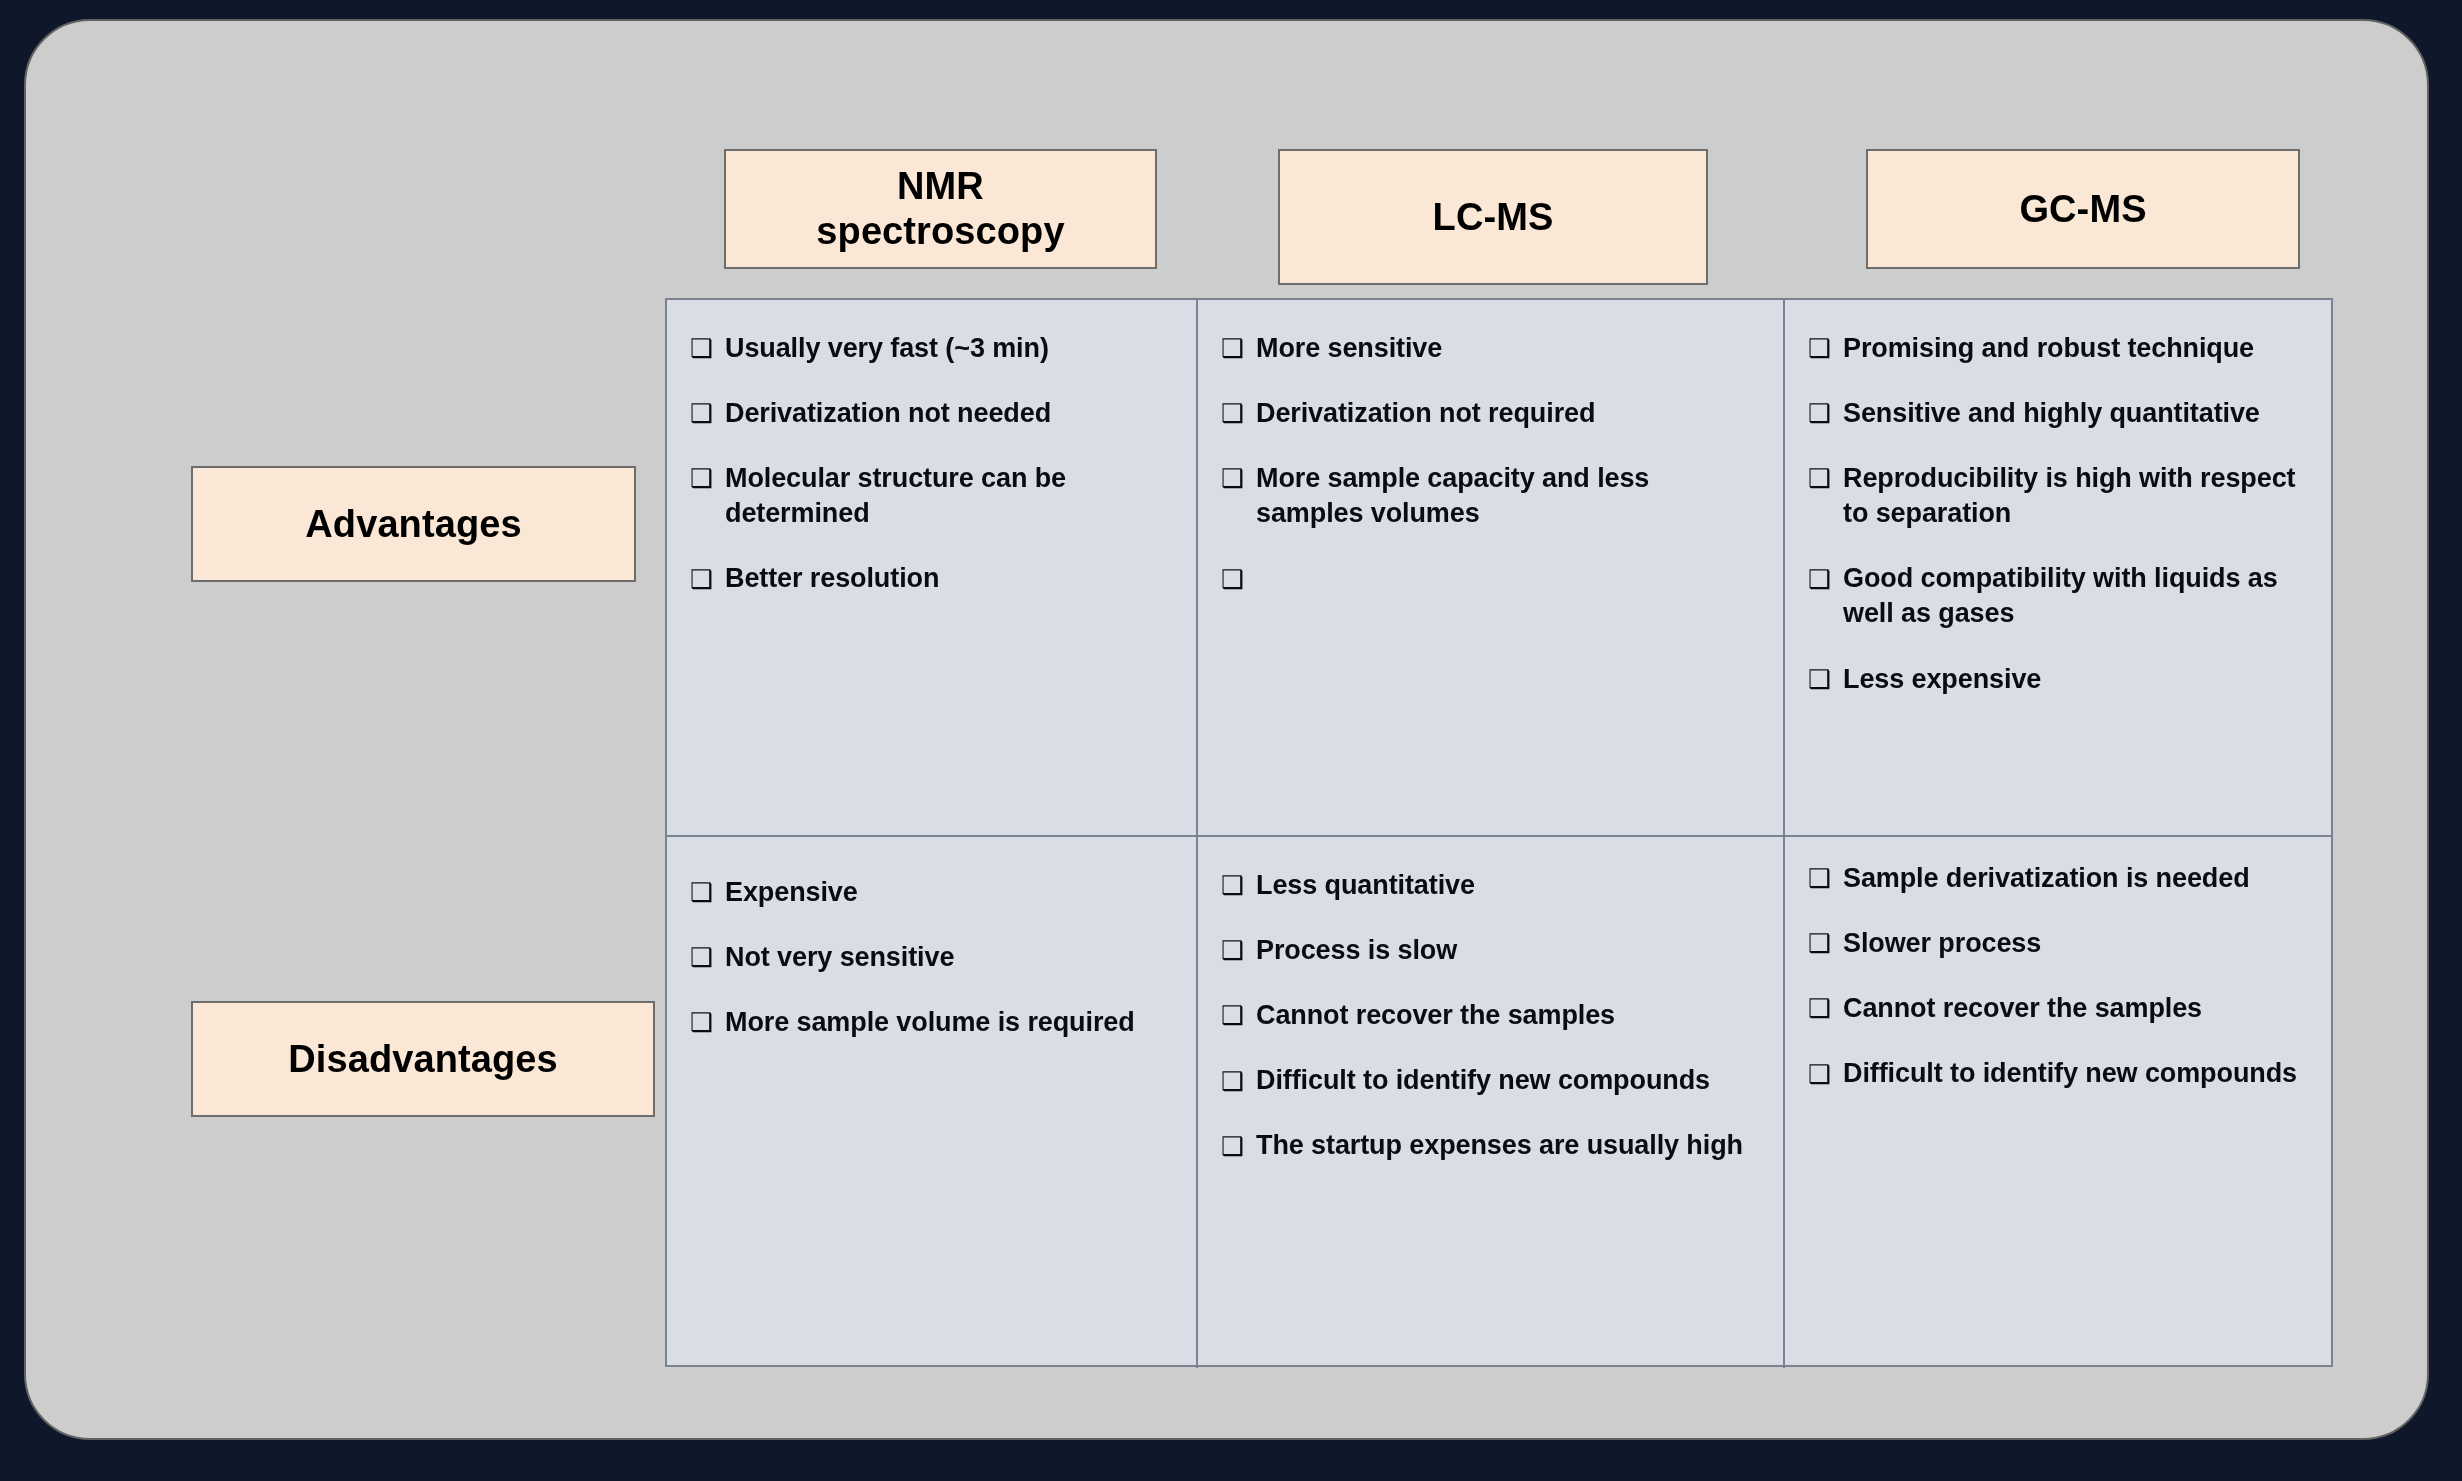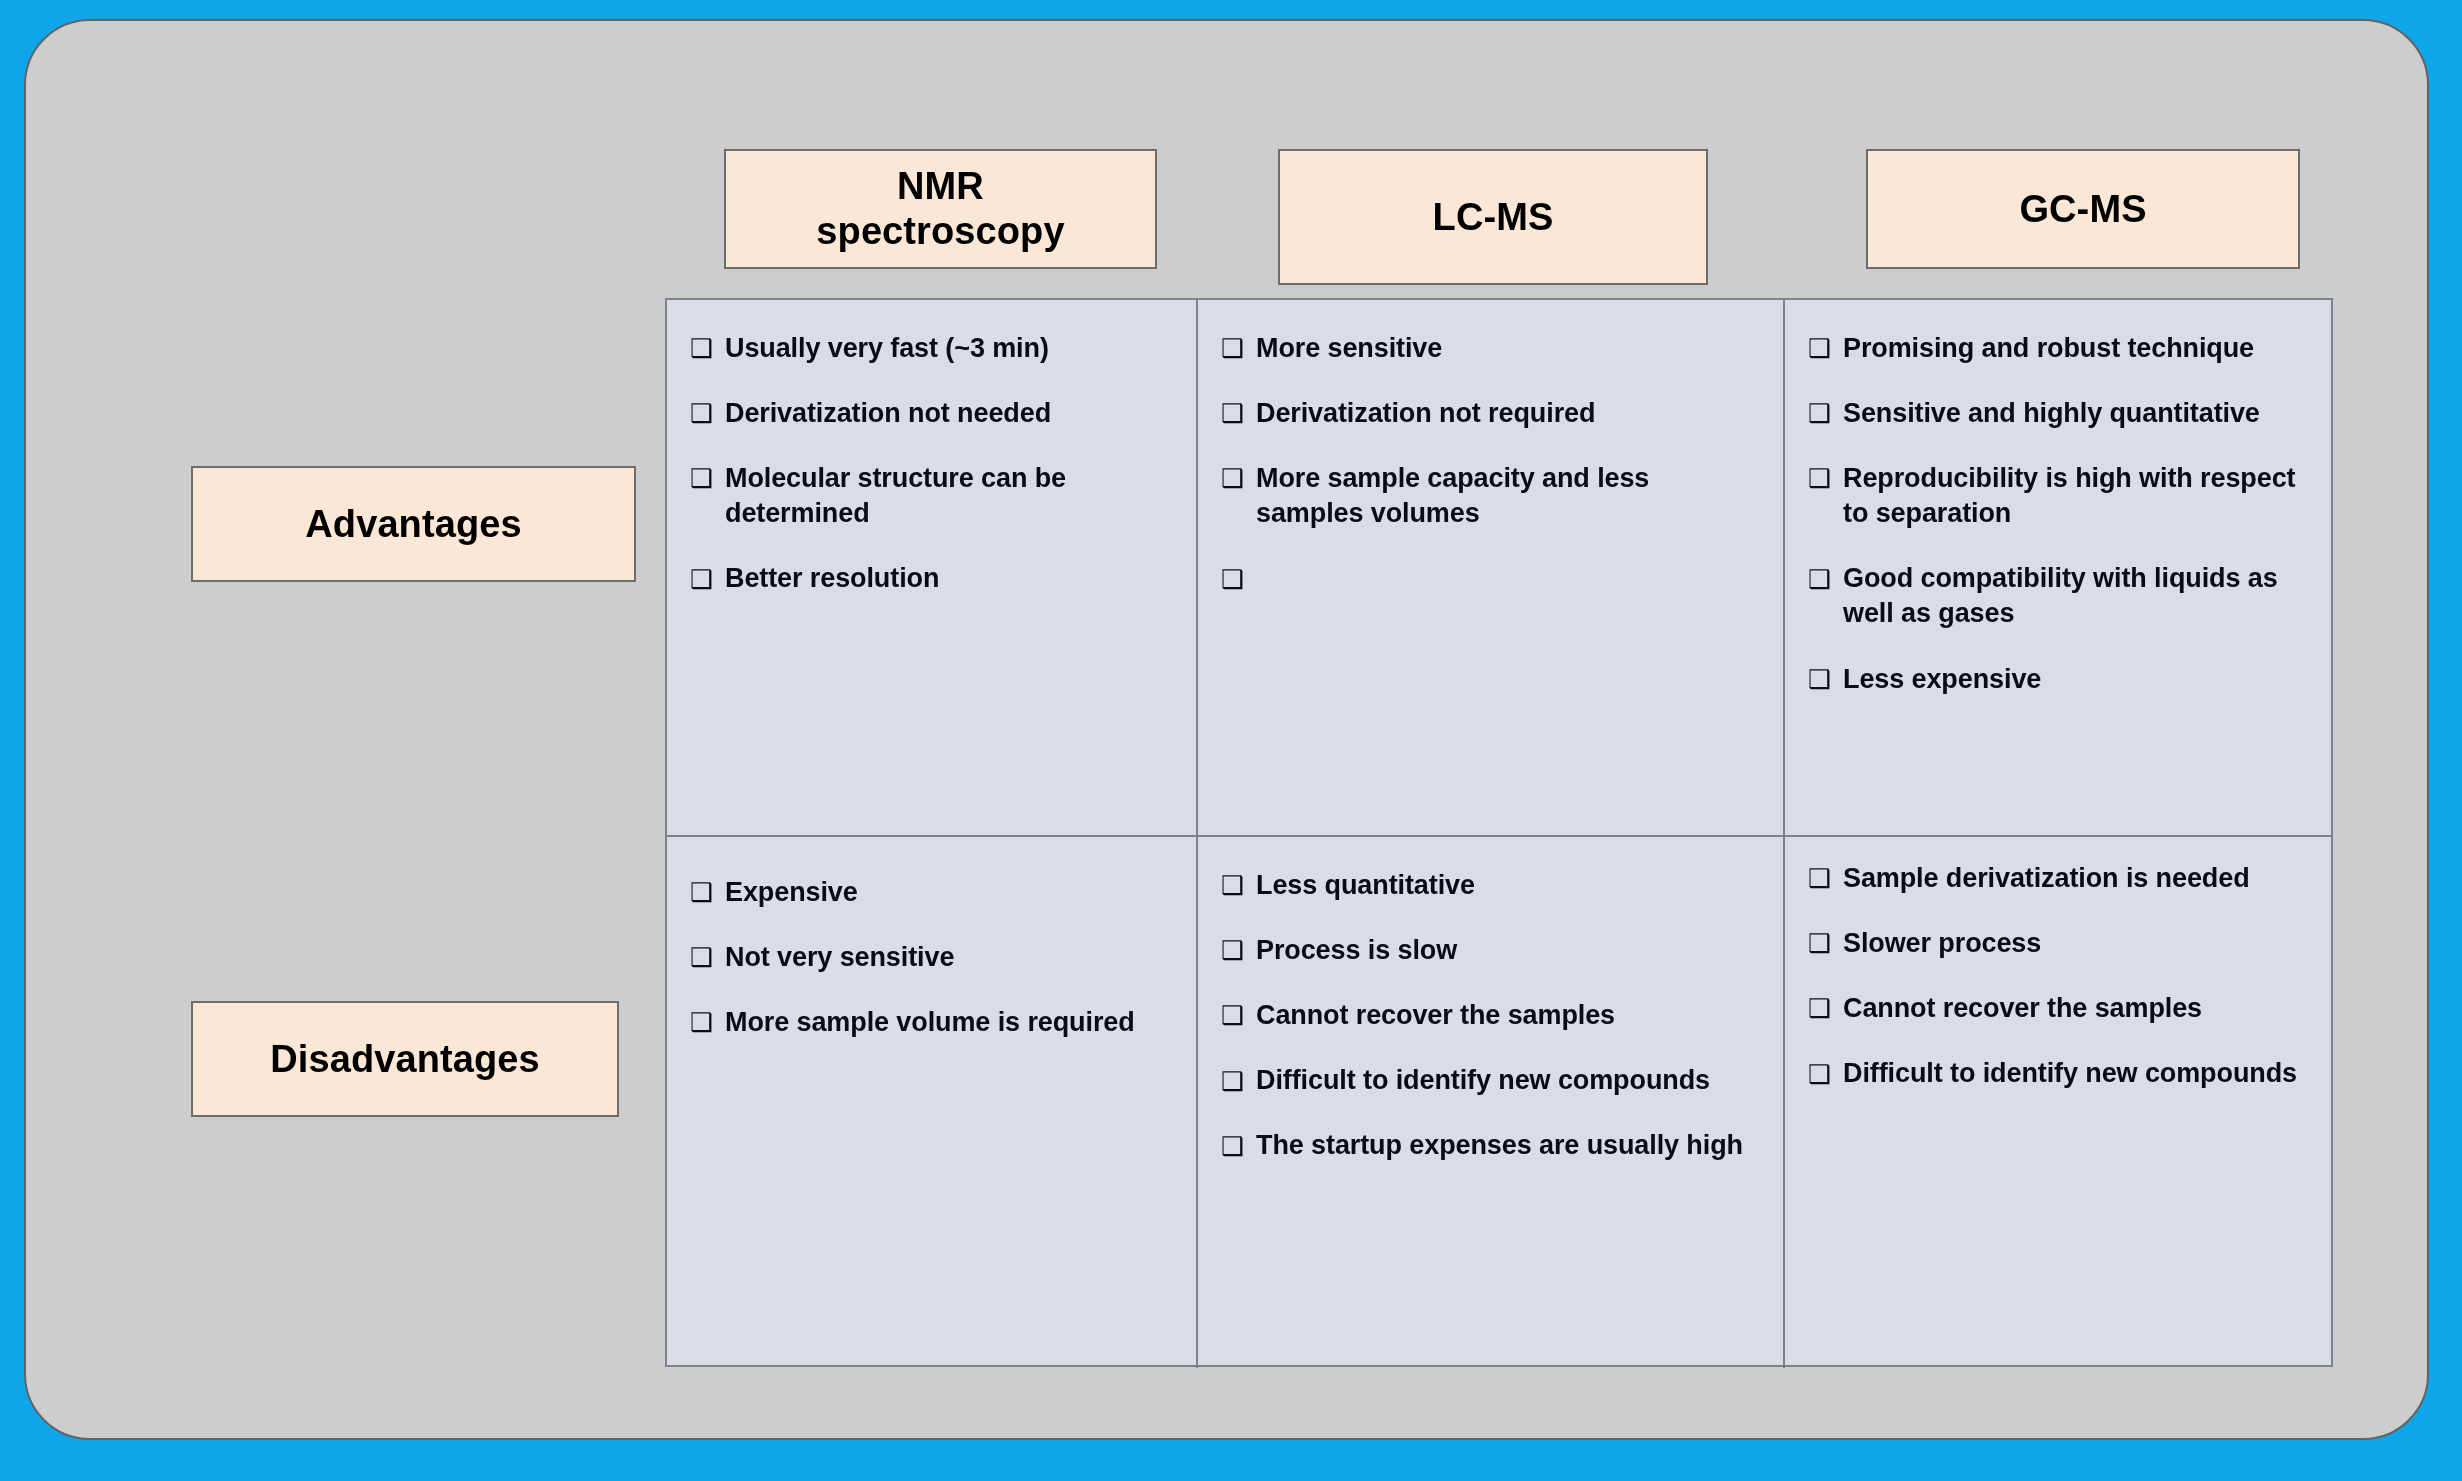--- a/index.html
+++ b/index.html
@@ -12,21 +12,21 @@
     width: 2462px;
     height: 1481px;
     font-family: "Liberation Sans", sans-serif;
     overflow: hidden;
   }
 
   #canvas {
     position: relative;
     width: 2462px;
     height: 1481px;
-    background: #0ea5e9;
+    background: #0f172a;
   }
 
   
   .outer-panel {
     position: absolute;
     left: 24px;
     top: 19px;
     width: 2405px;
     height: 1421px;
     box-sizing: border-box;
@@ -51,21 +51,21 @@
     line-height: 1.18;
     letter-spacing: 0.1px;
   }
   .peach-box .line2 { display: block; }
 
   #hdr-nmr   { left: 698px; top: 128px;  width: 433px; height: 120px; }
   #hdr-lcms  { left: 1252px; top: 128px;  width: 430px; height: 136px; }
   #hdr-gcms  { left: 1840px; top: 128px;  width: 434px; height: 120px; text-align: center; }
 
   #lbl-adv   { left: 165px;  top: 417px;  width: 445px; height: 116px; margin-top: 28px; }
-  #lbl-dis   { left: 165px;  top: 980px; width: 428px; height: 116px; }
+  #lbl-dis   { left: 165px;  top: 980px; width: 464px; height: 116px; }
 
   
   .grid-table {
     position: absolute;
     left: 639px;
     top: 277px;
     width: 1668px;
     height: 1069px;
     box-sizing: border-box;
     background: #d8dde6;

